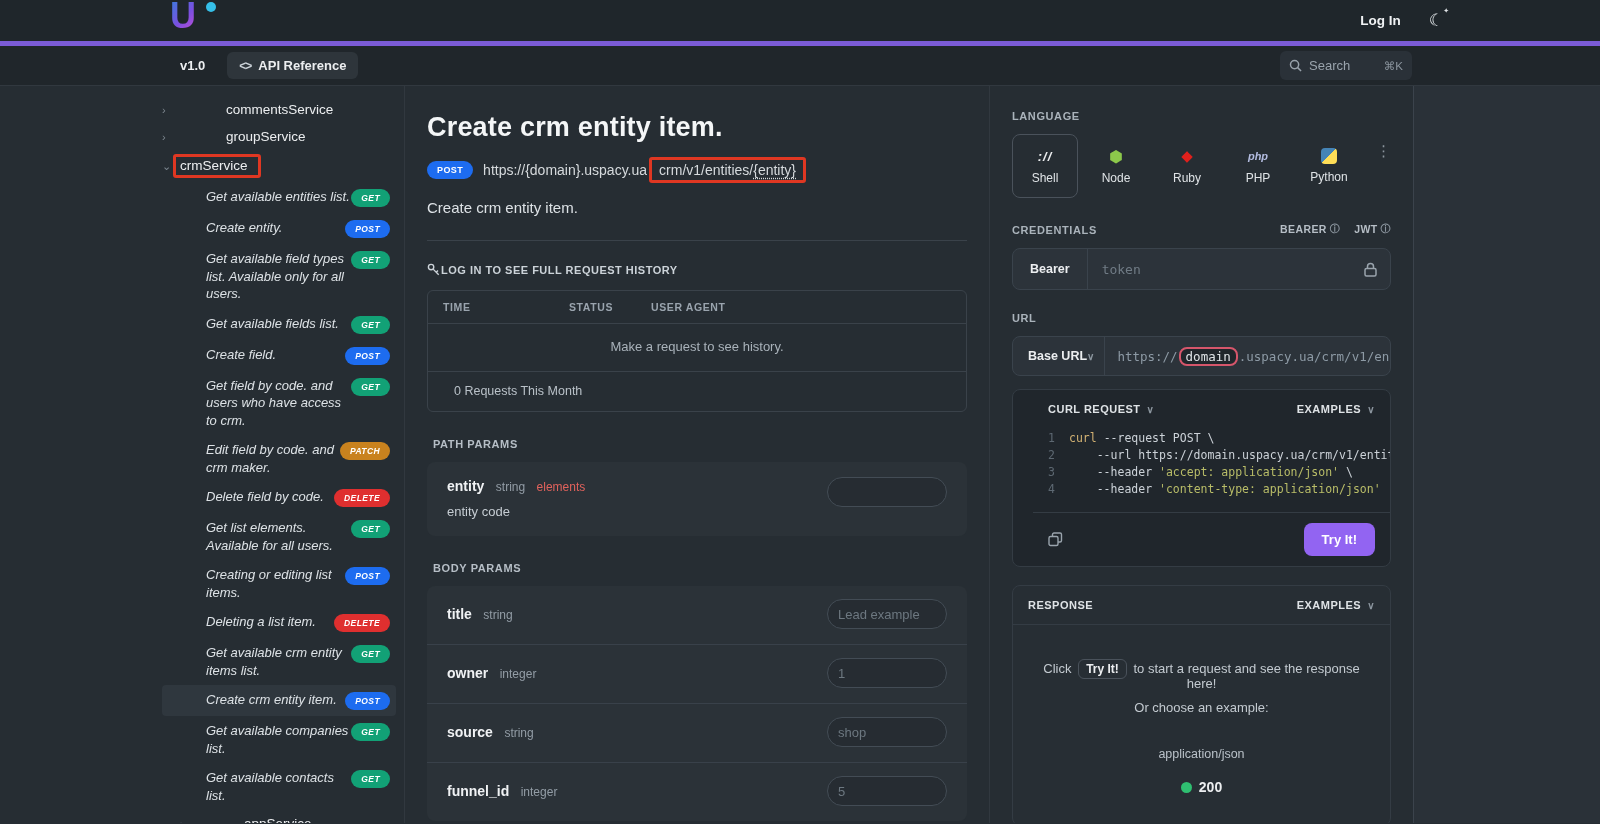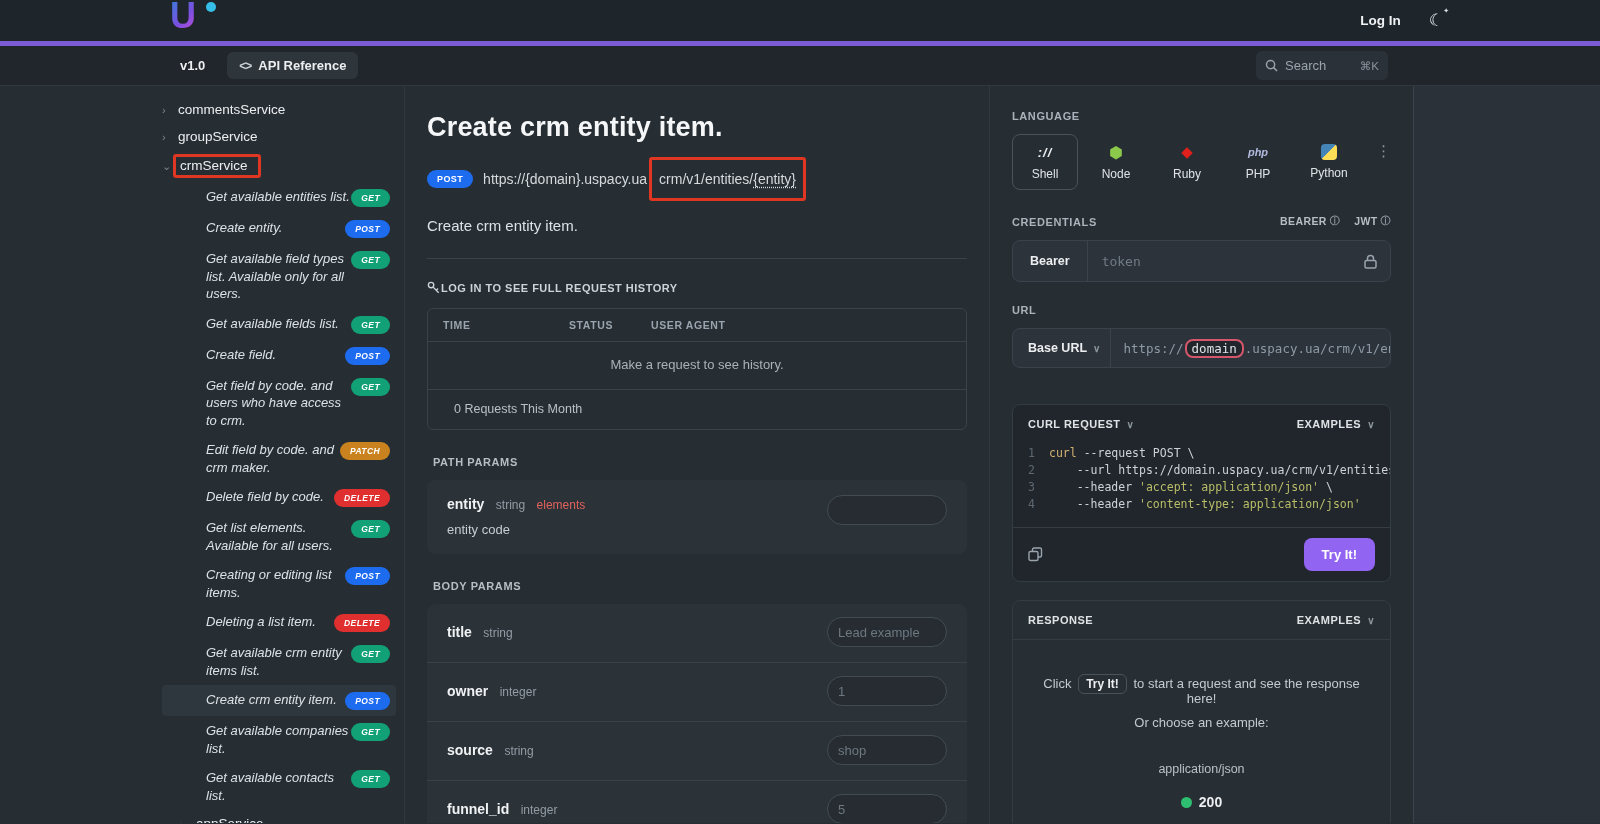--- a/index.html
+++ b/index.html
@@ -33,41 +33,41 @@
     display:flex; align-items:center; position:relative;
   }
   .version { margin-left:180px; font-size:13px; font-weight:bold; color:#eceef0; }
   .api-ref-btn {
     margin-left:22px; background:#2e353b; border-radius:6px; padding:6px 12px;
     display:flex; align-items:center; gap:7px; cursor:pointer;
   }
   .api-ref-btn .code-ic { font-size:12px; color:#cdd4da; letter-spacing:-1px; font-weight:bold; }
   .api-ref-btn .lbl { font-size:13px; font-weight:bold; color:#eceef0; }
   .searchbox {
-    position:absolute; right:212px; width:132px; height:29px; background:#2a3138;
+    position:absolute; right:188px; width:132px; height:29px; background:#2a3138;
     border-radius:6px; display:flex; align-items:center; padding:0 9px; gap:7px; cursor:text;
   }
   .searchbox .ph { font-size:13px; color:#9aa4ad; flex:1; }
   .searchbox .kbd { font-size:11.5px; color:#8b959e; }
   
   .content { display:flex; height:737px; }
   .sidebar {
     width:405px; flex:none; border-right:1px solid #31383f;
     padding:10px 8px 0 162px; overflow:hidden;
   }
   .main {
     width:585px; flex:none; border-right:1px solid #31383f;
     padding:26px 22px 0 22px; overflow:hidden;
   }
   .rpanel { width:423px; flex:none; padding:24px 22px 0 22px; overflow:hidden; }
   .gutter { flex:1; background:#2a3138; border-left:1px solid #3b434c; }
   
   .sb-group { display:flex; align-items:center; gap:7px; padding:6px 0; cursor:pointer; }
   .sb-group .chev { color:#7d8790; font-size:11px; width:9px; }
-  .sb-group .g-label { font-size:13.5px; color:#eceef0; }
+  .sb-group .g-label { font-size:13.5px; color:#eceef0;margin-left:48px; }
   .sb-group.indent { padding-left:18px; }
   .g-label.annotated { border:3px solid #df3722; border-radius:3px; padding:1px 10px 2px 4px; margin:-2px 0 -2px -5px; }
   .sb-item {
     display:flex; align-items:flex-start; justify-content:space-between;
     padding:6px 6px 6px 44px; border-radius:4px; cursor:pointer;font-style:italic;
   }
   .sb-item.active { background:#2f373e; }
   .sb-item .e-label { font-size:13px; line-height:17.5px; color:#dde2e6; width:168px; }
   .badge {
     flex:none; margin-top:1px; font-size:8.5px; font-weight:bold; letter-spacing:.4px;
@@ -79,21 +79,21 @@
   .m-delete { background:#df2f2f; }
   
   .page-title { font-size:27px; font-weight:bold; color:#f4f6f7; letter-spacing:.2px; }
   .endpoint-row { display:flex; align-items:center; margin-top:14px; }
   .method-pill {
     background:#1d6cf0; color:#fff; font-size:9px; font-weight:bold; letter-spacing:.4px;
     padding:4px 10px; border-radius:10px; margin-right:10px;
   }
   .ep-url { font-size:14px; color:#d6dadd; }
   .ep-path-annot {
-    border:3px solid #df3722; border-radius:3px; padding:10px 7px; margin-left:2px;
+    border:3px solid #df3722; border-radius:3px; padding:1px 7px; margin-left:2px;
     display:inline-block;
   }
   .ep-var { text-decoration:underline dotted; text-underline-offset:3px; }
   .desc { margin-top:16px; font-size:15px; color:#dde2e6; }
   .hr { border:none; border-top:1px solid #3a424a; margin:24px 0 22px 0; }
   .hist-login { display:flex; align-items:center; gap:1px; font-size:11px; font-weight:bold;
     letter-spacing:.5px; color:#ccd3d9; margin-bottom:14px; cursor:pointer; }
   .hist-card { border:1px solid #3a424a; border-radius:6px; overflow:hidden; }
   .hist-head {
     display:grid; grid-template-columns:126px 82px 1fr; padding:10px 15px;
@@ -116,21 +116,21 @@
     font-family:"Liberation Sans", sans-serif;
   }
   .p-input::placeholder { color:#6d7881; }
   .bp-row { padding:13px 20px 15px 20px; border-bottom:1px solid #39414a; }
   .bp-row:last-child { border-bottom:none; }
   .bp-head { display:flex; justify-content:space-between; align-items:center; }
   
   .panel-label { font-size:11px; font-weight:bold; letter-spacing:.6px; color:#aab3bb; }
   .lang-row { display:flex; align-items:flex-start; margin-top:12px; position:relative; }
   .lang-tile {
-    width:66px; height:56px; border-radius:8px; display:flex; flex-direction:column;
+    width:66px; height:64px; border-radius:8px; display:flex; flex-direction:column;
     align-items:center; justify-content:center; gap:6px; cursor:pointer; margin-right:5px;
   }
   .lang-tile.selected { border:1px solid #4a525b; }
   .lang-tile .l-label { font-size:12px; color:#dfe3e6; }
   .l-icon { height:18px; display:flex; align-items:center; justify-content:center; }
   .ic-shell::before { content:"://"; font-style:italic; font-weight:bold; font-size:13px; color:#eceef0; letter-spacing:1px; }
   .ic-node::before { content:"⬢"; font-size:16px; color:#8cc84b; }
   .ic-ruby::before { content:"◆"; font-size:15px; color:#e0201c; }
   .ic-php::before { content:"php"; font-style:italic; font-weight:bold; font-size:11px; color:#b3bce0; }
   .ic-python { width:16px; height:16px; border-radius:4px; background:linear-gradient(135deg,#4584b6 50%,#ffde57 50%); }
@@ -147,29 +147,29 @@
   .cred-sep { width:1px; height:100%; background:#3a434c; }
   .cred-input { flex:1; background:transparent; border:none; outline:none;
     font-family:"DejaVu Sans Mono", monospace; font-size:13px; color:#dfe3e6; padding:0 14px; }
   .cred-input::placeholder { color:#707b85; }
   .lock { margin-right:13px; cursor:pointer; }
   .url-label { margin-top:22px; }
   .url-bar {
     margin-top:12px; height:40px; background:#2c333a; border:1px solid #3a434c; border-radius:8px;
     display:flex; align-items:center; overflow:hidden; white-space:nowrap;
   }
-  .url-base { font-size:12.5px; font-weight:bold; color:#eceef0; padding:0 10px 0 15px; display:flex; align-items:center; gap:6px; flex:none; cursor:pointer; }
+  .url-base { font-size:12.5px; font-weight:bold; color:#eceef0; padding:0 10px 0 15px; display:flex; align-items:center; flex:none; cursor:pointer; }
   .url-base .chev { font-size:10px; color:#8b959e; }
   .url-text { font-family:"DejaVu Sans Mono", monospace; font-size:12.5px; color:#8d9aa5;
     padding-left:12px; overflow:hidden; white-space:nowrap; flex:1; }
   .url-var {
     background:#20262b; border:2px solid #d6566b; border-radius:8px; padding:0px 5px;
     color:#dfe3e6; margin:0 1px; display:inline-block;
   }
-  .code-card { margin-top:36px; background:#20262c; border:1px solid #343c44; border-radius:8px; overflow:hidden; }
+  .code-card { margin-top:13px; background:#20262c; border:1px solid #343c44; border-radius:8px; overflow:hidden;padding-left:20px; }
   .code-head { display:flex; justify-content:space-between; align-items:center; padding:13px 15px; }
   .code-head .h-left, .code-head .h-right { font-size:11px; font-weight:bold; letter-spacing:.5px;
     color:#dfe3e6; display:flex; align-items:center; gap:6px; cursor:pointer; }
   .code-head .chev { font-size:10px; color:#8b959e; }
   .code-body { padding:2px 0 14px 0; }
   .code-line { display:flex; font-family:"DejaVu Sans Mono", monospace; font-size:11.5px; line-height:17px; white-space:pre; overflow:hidden; }
   .code-line .ln { width:36px; flex:none; text-align:right; padding-right:14px; color:#5d6872; }
   .seg-cmd { color:#d3b273; }
   .seg-plain { color:#ccd2d8; }
   .seg-str { color:#b9bd68; }

